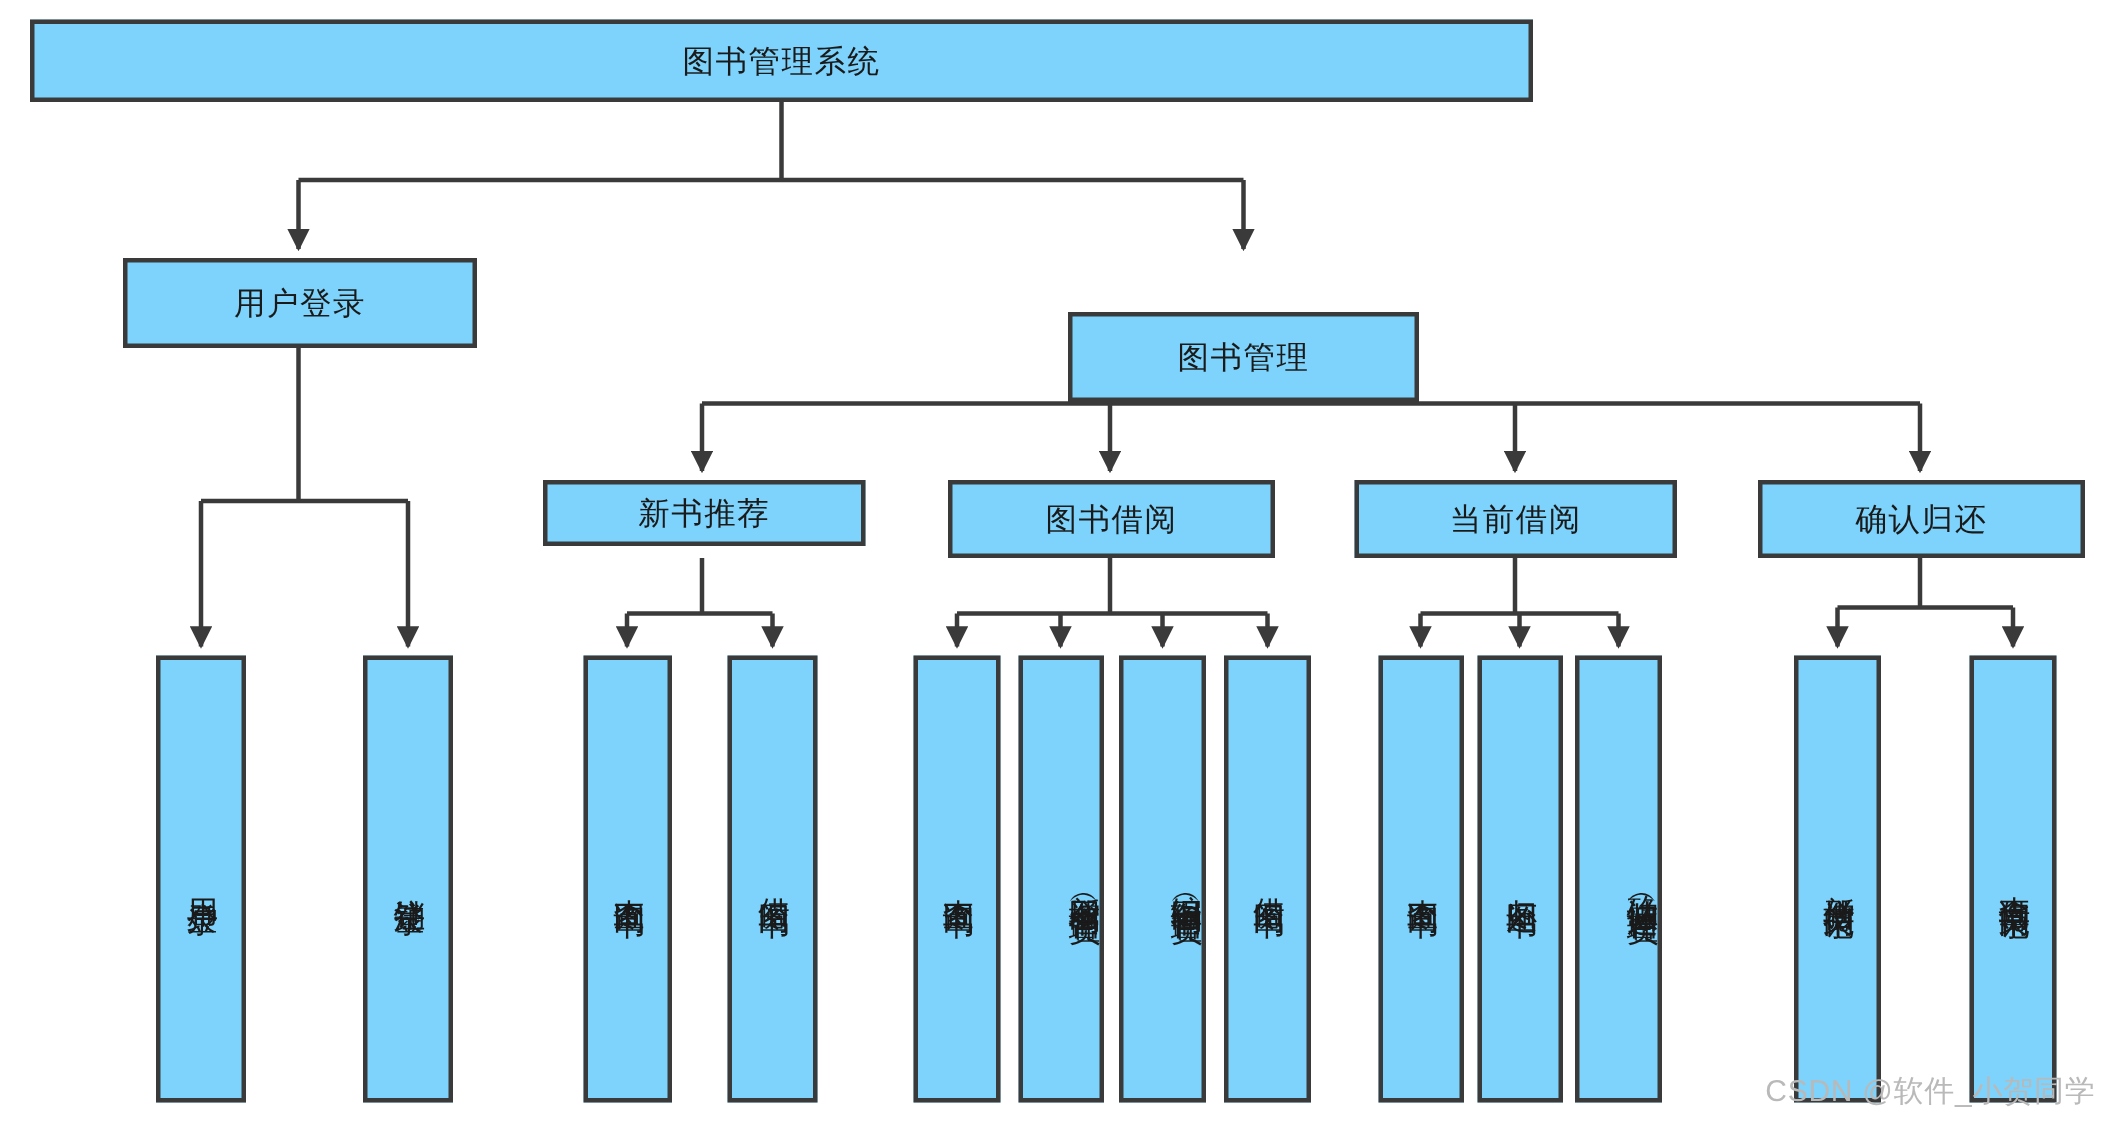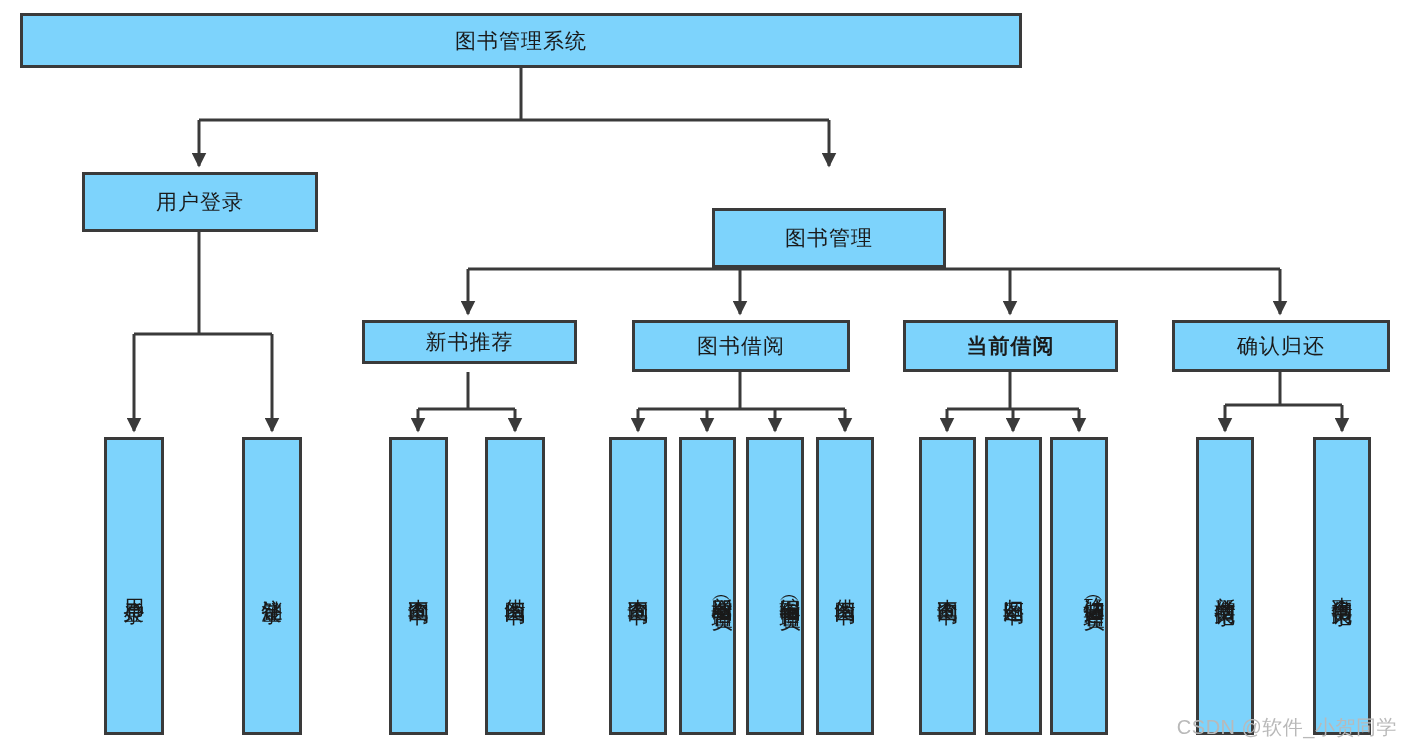--- a/index.html
+++ b/index.html
@@ -139,21 +139,21 @@
   <div class="node h" style="left:712px; top:172px; width:234px; height:60px;margin-top:36px;">
     <span class="lbl">图书管理</span>
   </div>
 
   <div class="node h" style="left:362px; top:320px; width:215px; height:44px;">
     <span class="lbl">新书推荐</span>
   </div>
   <div class="node h" style="left:632px; top:320px; width:218px; height:52px;">
     <span class="lbl">图书借阅</span>
   </div>
-  <div class="node h" style="left:903px; top:320px; width:215px; height:52px;font-weight:bold;">
+  <div class="node h" style="left:903px; top:320px; width:215px; height:52px;">
     <span class="lbl">当前借阅</span>
   </div>
   <div class="node h" style="left:1172px; top:320px; width:218px; height:52px;">
     <span class="lbl">确认归还</span>
   </div>
 
   <div class="node v vmid" style="left:104px; top:437px; width:60px; height:298px;">
     <span class="lbl">用户登录</span>
   </div>
   <div class="node v vmid" style="left:242px; top:437px; width:60px; height:298px;">

